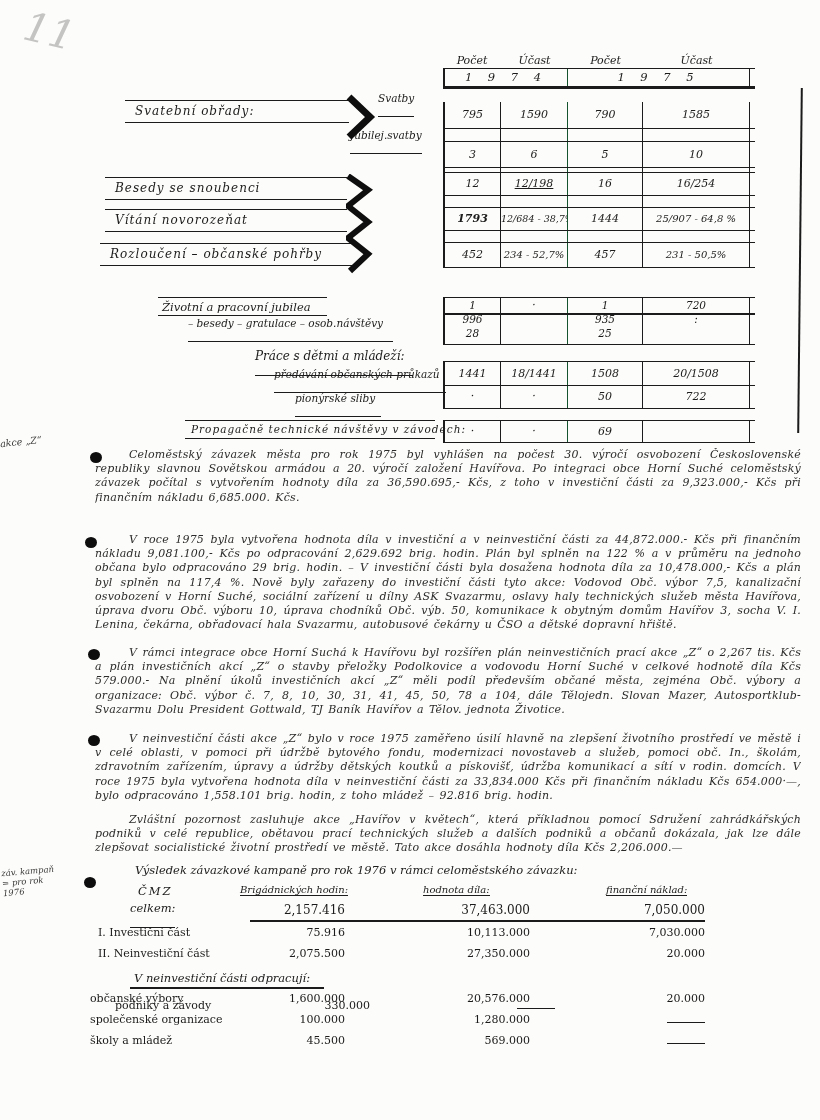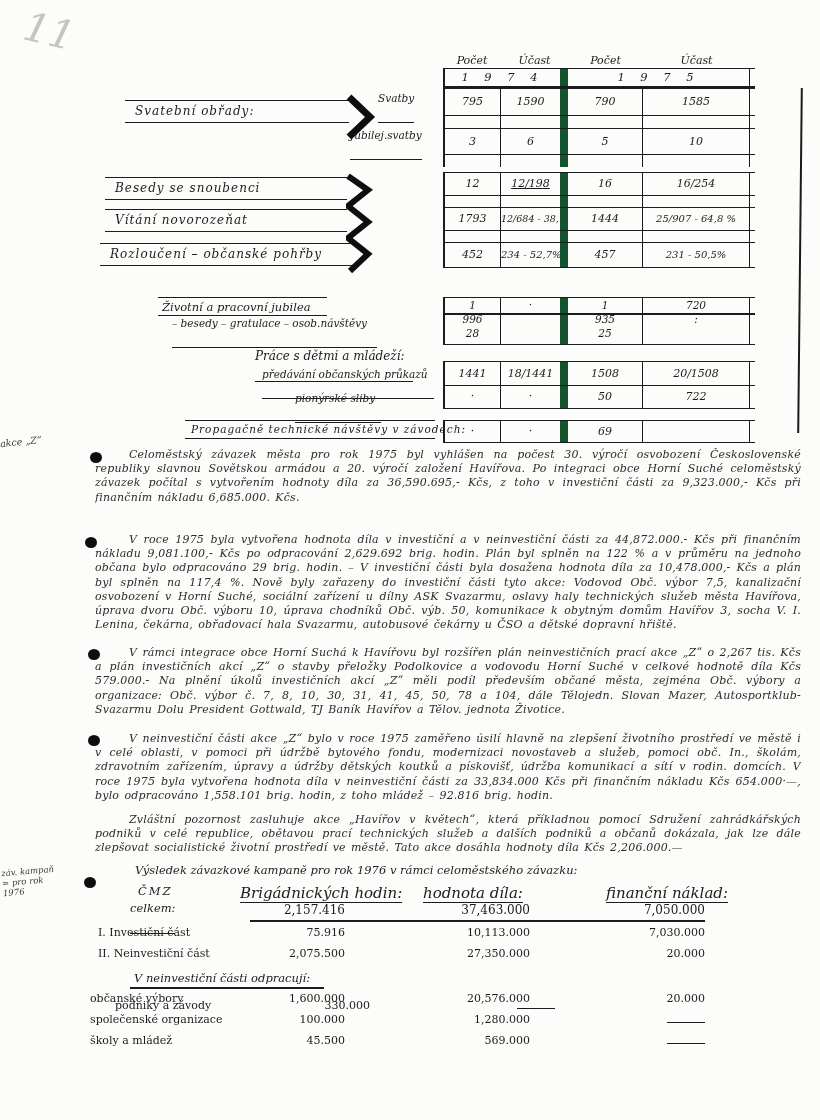--- a/index.html
+++ b/index.html
@@ -11,49 +11,49 @@
   }
   .abs{position:absolute;}
   .hw{font-style:italic;}
   
   .trow{display:grid;grid-template-columns:58px 67px 75px 107px;border-bottom:1.6px solid #1b1b1b;}
   .trow > div{
     border-right:1.6px solid #1b1b1b;text-align:center;
     font-style:italic;font-size:11px;overflow:hidden;white-space:nowrap;
   }
   .trow > div:nth-child(1){border-left:2.4px solid #1b1b1b;}
-  .trow > div.thickdiv{border-right:8px solid #14532d;}
+  .trow > div.thickdiv{border-right:1px solid #14532d;}
   .trow.hdrlbl{border-bottom:1.6px solid #1b1b1b;}
   .trow.hdrlbl > div{border:none;font-size:11px;}
   .trow.yr{grid-template-columns:125px 182px;border-bottom:3px solid #1b1b1b;}
   .trow.yr > div{letter-spacing:6px;font-size:11.5px;}
   .stack{display:flex;flex-direction:column;justify-content:flex-start;}
   .stack div{height:14px;line-height:14px;font-size:10.5px;font-style:italic;}
   
   .lbl-box{
     position:absolute;border-top:1.6px solid #1b1b1b;border-bottom:1.6px solid #1b1b1b;
     font-style:italic;font-size:12px;letter-spacing:1px;padding:3px 6px 4px 10px;white-space:nowrap;
   }
-  .u{border-bottom:1.4px solid #1b1b1b;padding-bottom:18px;white-space:nowrap;font-style:italic;}
+  .u{border-bottom:1.4px solid #1b1b1b;padding-bottom:12px;white-space:nowrap;font-style:italic;}
   .small-lbl{position:absolute;font-size:10.5px;font-style:italic;white-space:nowrap;}
   .bullet{position:absolute;width:12px;height:11px;background:#0d0d0d;border-radius:50%;}
   
   .para{
     position:absolute;left:95px;width:706px;
     font-size:11px;line-height:14.2px;text-align:justify;
     font-style:italic;color:#2b2b2b;letter-spacing:.2px;word-spacing:1.5px;
     text-indent:34px;overflow:hidden;
   }
   
   .sumgrid{display:grid;grid-template-columns:160px 95px 185px 175px;}
   .sumgrid > div{font-size:11px;line-height:20px;white-space:nowrap;}
   .sumgrid .num{text-align:right;}
   .rule2{border-bottom:2.4px solid #1b1b1b;}
   .dashline{display:inline-block;width:38px;border-bottom:1.6px solid #1b1b1b;height:8px;}
-  .colhdr{position:absolute;font-style:italic;font-size:15px;border-bottom:1.4px solid #1b1b1b;white-space:nowrap;}
+  .colhdr{position:absolute;font-style:italic;font-size:10px;border-bottom:1.4px solid #1b1b1b;white-space:nowrap;}
   .faint{color:#c4c4c2;}
   .marginnote{position:absolute;font-style:italic;font-size:8.5px;color:#3a3a3a;line-height:10px;white-space:nowrap;}
 </style>
 </head>
 <body>
 
 <div class="abs hw faint" style="left:24px;top:8px;font-size:40px;transform:rotate(14deg);">11</div>
 
 <div class="abs" style="left:799px;top:88px;width:2px;height:345px;background:#1b1b1b;transform:rotate(.6deg);"></div>
 
@@ -61,21 +61,21 @@
   <div class="trow hdrlbl" style="height:15px;">
     <div style="line-height:15px;">Počet</div>
     <div style="line-height:15px;">Účast</div>
     <div style="line-height:15px;">Počet</div>
     <div style="line-height:15px;">Účast</div>
   </div>
   <div class="trow yr" style="height:17px;">
     <div class="thickdiv" style="line-height:17px;">1 9 7 4</div>
     <div style="line-height:17px;">1 9 7 5</div>
   </div>
-  <div class="trow" style="height:26px;">
+  <div class="trow" style="height:26px;margin-top:13px;">
     <div style="line-height:26px;">795</div>
     <div class="thickdiv" style="line-height:26px;">1590</div>
     <div style="line-height:26px;">790</div>
     <div style="line-height:26px;">1585</div>
   </div>
   <div class="trow" style="height:12px;">
     <div></div>
       <div class="thickdiv"></div>
       <div></div>
       <div></div>
@@ -101,21 +101,21 @@
     <div style="line-height:22px;">16</div>
     <div style="line-height:22px;">16/254</div>
   </div>
   <div class="trow" style="height:11px;">
     <div></div>
       <div class="thickdiv"></div>
       <div></div>
       <div></div>
   </div>
   <div class="trow" style="height:22px;">
-    <div style="line-height:22px;">1793</div>
+    <div style="line-height:22px;font-weight:bold;">1793</div>
     <div class="thickdiv" style="line-height:22px;font-size:9.5px;">12/684 - 38,7%</div>
     <div style="line-height:22px;">1444</div>
     <div style="line-height:22px;font-size:10px;">25/907 - 64,8 %</div>
   </div>
   <div class="trow" style="height:11px;">
     <div></div>
       <div class="thickdiv"></div>
       <div></div>
       <div></div>
   </div>
@@ -185,24 +185,24 @@
 
 <div class="lbl-box" style="left:105px;top:177px;width:226px;">Besedy se snoubenci</div>
 <div class="lbl-box" style="left:105px;top:209px;width:226px;">Vítání novorozeňat</div>
 <div class="lbl-box" style="left:100px;top:243px;width:240px;">Rozloučení – občanské pohřby</div>
 
 <svg class="abs" style="left:346px;top:174px;" width="30" height="100" viewBox="0 0 30 100">
   <polyline points="2,2 22,16 2,32 22,48 2,64 22,80 4,97" fill="none" stroke="#0e0e0e" stroke-width="6"></polyline>
 </svg>
 
 <div class="small-lbl u" style="left:158px;top:297px;font-size:11.5px;border-top:1.4px solid #1b1b1b;padding:2px 16px 1px 4px;">Životní a pracovní jubilea</div>
-<div class="small-lbl u" style="left:172px;top:317px;font-size:10.5px;padding-right:10px;">– besedy – gratulace – osob.návštěvy</div>
+<div class="small-lbl u" style="left:188px;top:317px;font-size:10.5px;padding-right:10px;">– besedy – gratulace – osob.návštěvy</div>
 
 <div class="small-lbl u" style="left:255px;top:349px;font-size:12px;padding-right:8px;">Práce s dětmi a mládeží:</div>
-<div class="small-lbl u" style="left:262px;top:368px;padding-right:6px;">předávání občanských průkazů</div>
+<div class="small-lbl u" style="left:274px;top:368px;padding-right:6px;">předávání občanských průkazů</div>
 <div class="small-lbl u" style="left:295px;top:392px;padding-right:6px;">pionýrské sliby</div>
 
 <div class="lbl-box" style="left:185px;top:420px;width:238px;font-size:10.5px;padding:2px 6px 3px 6px;">Propagačně technické návštěvy v závodech:</div>
 
 <div class="bullet" style="left:90px;top:452px;"></div>
 <div class="bullet" style="left:85px;top:537px;"></div>
 <div class="bullet" style="left:88px;top:649px;"></div>
 <div class="bullet" style="left:88px;top:735px;"></div>
 <div class="bullet" style="left:84px;top:877px;"></div>
 

